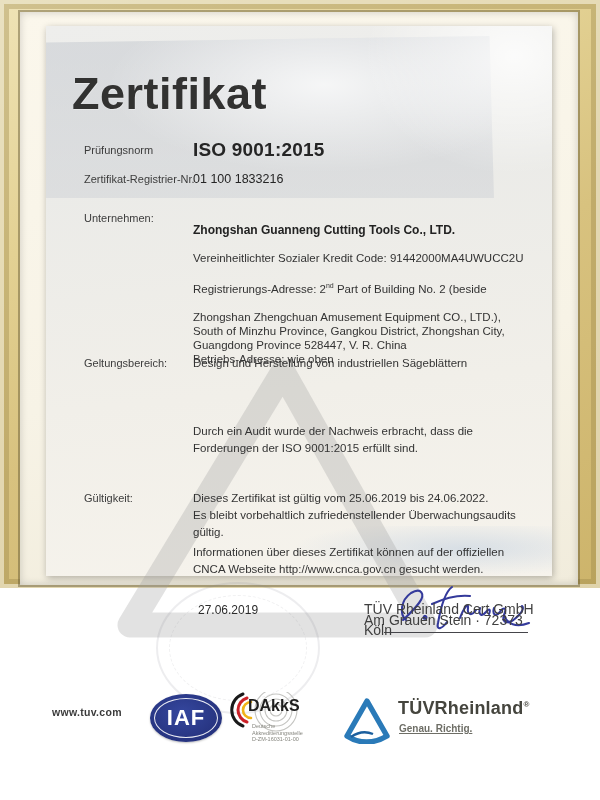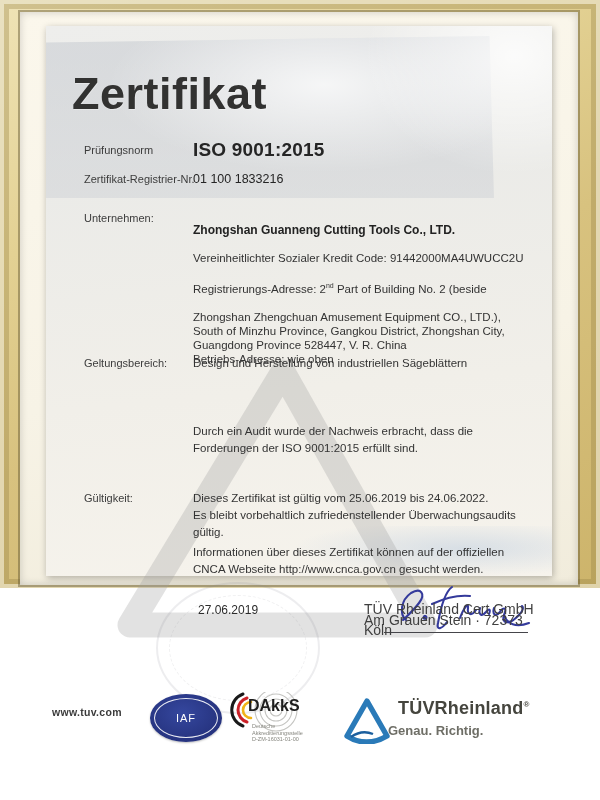--- a/index.html
+++ b/index.html
@@ -52,29 +52,29 @@
     line-height:10.5px;color:#3f3f3f;}
 
   
   .website{left:6px;top:680px;font-size:10.5px;font-weight:bold;color:#3b3b3b;letter-spacing:.3px;}
   .iaf{left:104px;top:668px;width:72px;height:48px;border-radius:50%;
     background:radial-gradient(ellipse at 45% 40%,#35479e,#26337f 70%);
     box-shadow:0 1px 2px rgba(0,0,0,.25);}
   .iaf::before{content:"";position:absolute;inset:4px;border-radius:50%;
     border:1.6px solid rgba(255,255,255,.9);}
   .iaf-label{position:absolute;inset:0;display:flex;align-items:center;justify-content:center;
-    color:#fff;font-weight:normal;font-size:11px;letter-spacing:1px;}
+    color:#fff;font-weight:bold;font-size:22px;letter-spacing:1px;}
   .dakks{left:182px;top:666px;width:120px;height:70px;}
   .dakks-label{position:absolute;left:20px;top:5px;font-size:16px;font-weight:bold;color:#1d1d1d;}
   .dakks-sub{position:absolute;left:24px;top:31px;font-size:5.5px;line-height:6.5px;
     color:#86867f;white-space:pre-line;}
   .tuv-tri{left:296px;top:670px;}
   .tuv-brand{left:352px;top:672px;font-size:18px;font-weight:bold;color:#45453e;letter-spacing:.2px;}
   .tuv-brand sup{font-size:8px;}
-  .tuv-tagline{left:342px;top:697px;font-size:13px;font-weight:bold;color:#6e6e66;}
+  .tuv-tagline{left:353px;top:697px;font-size:10px;font-weight:bold;color:#6e6e66;text-decoration:underline;}
 </style>
 </head>
 <body>
 
 <div class="photo">
   <div class="frame-bevel"></div>
   <div class="mat">
     <div class="paper">
 
       <div class="band-top"></div>

